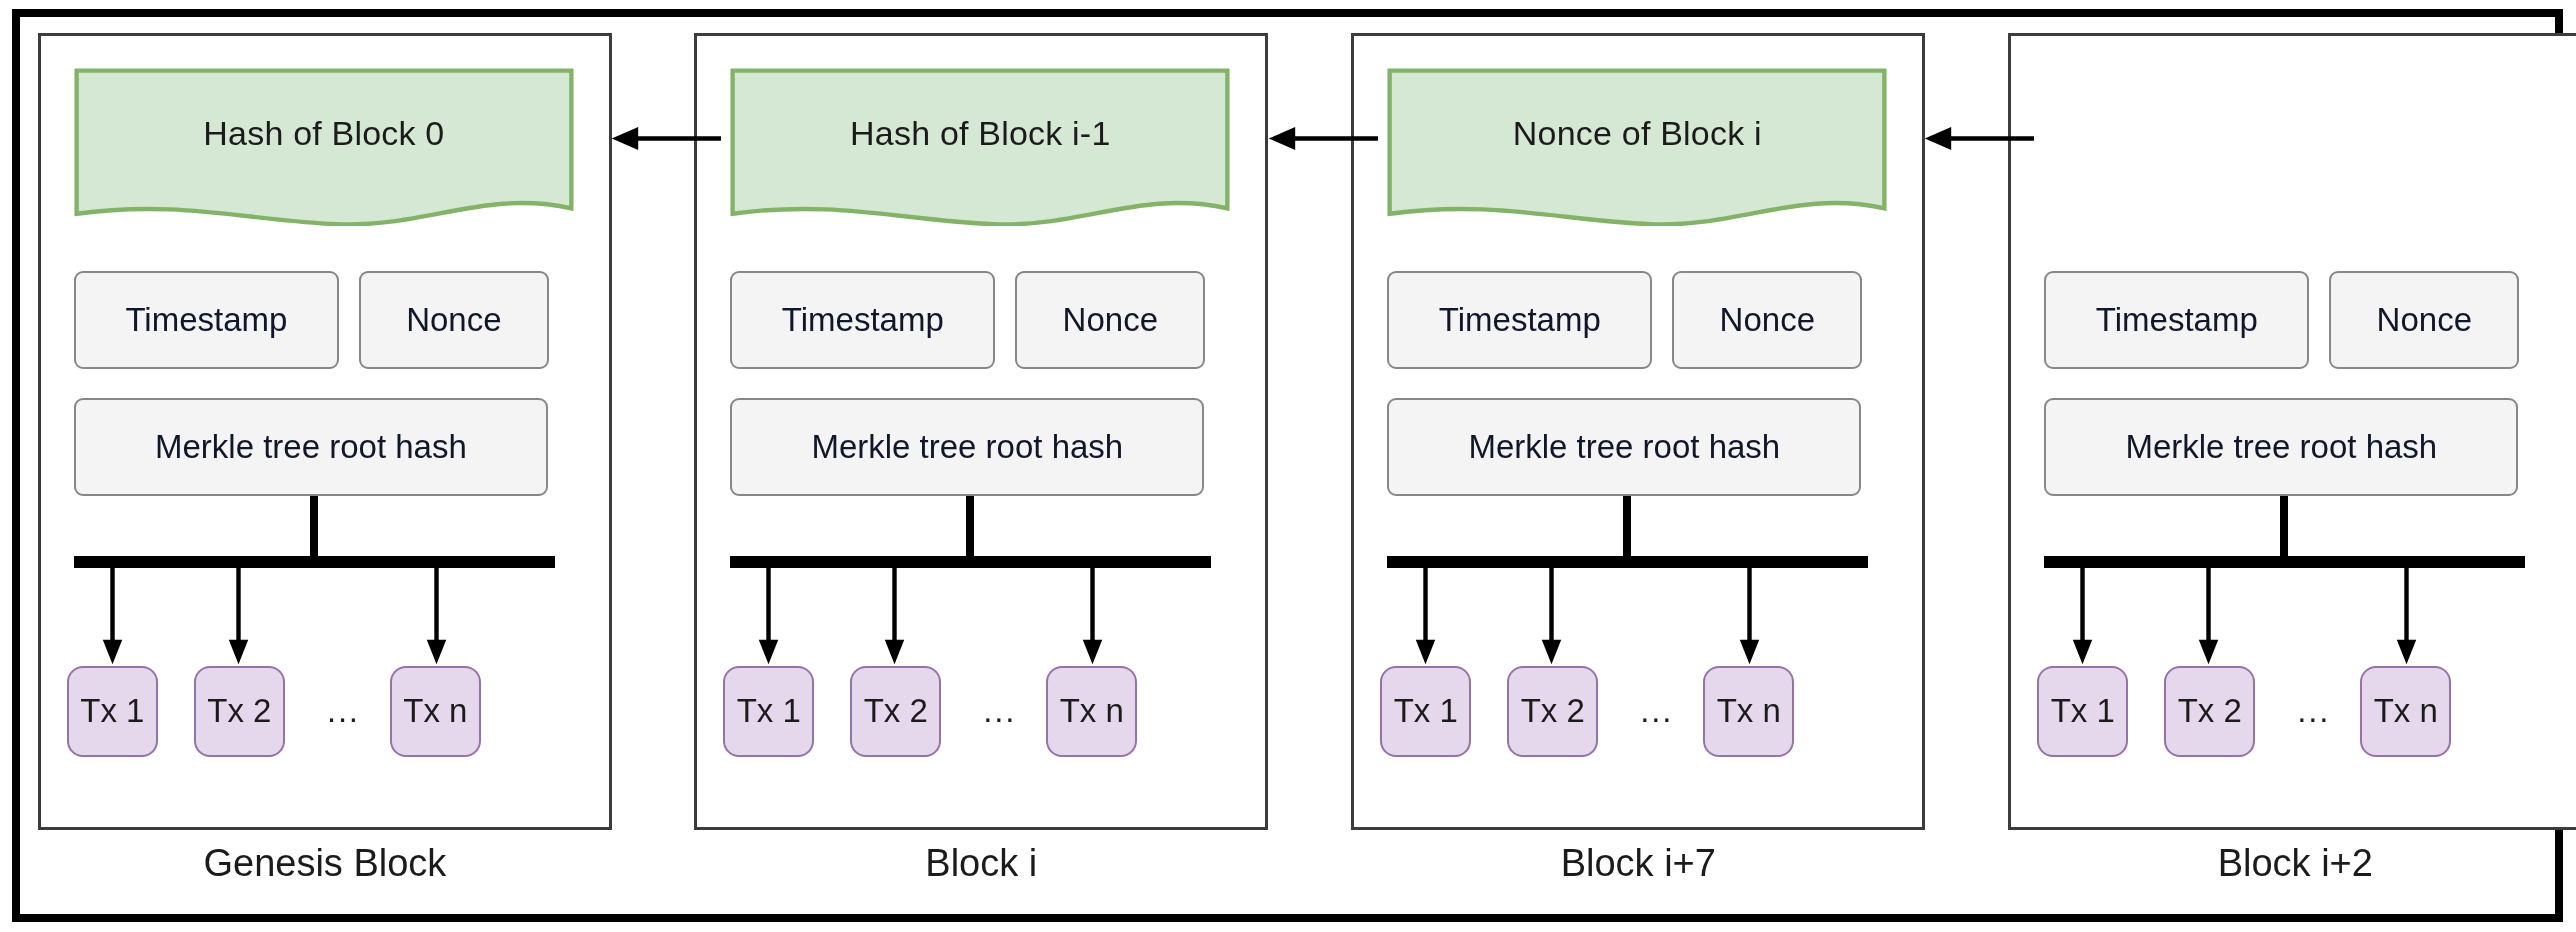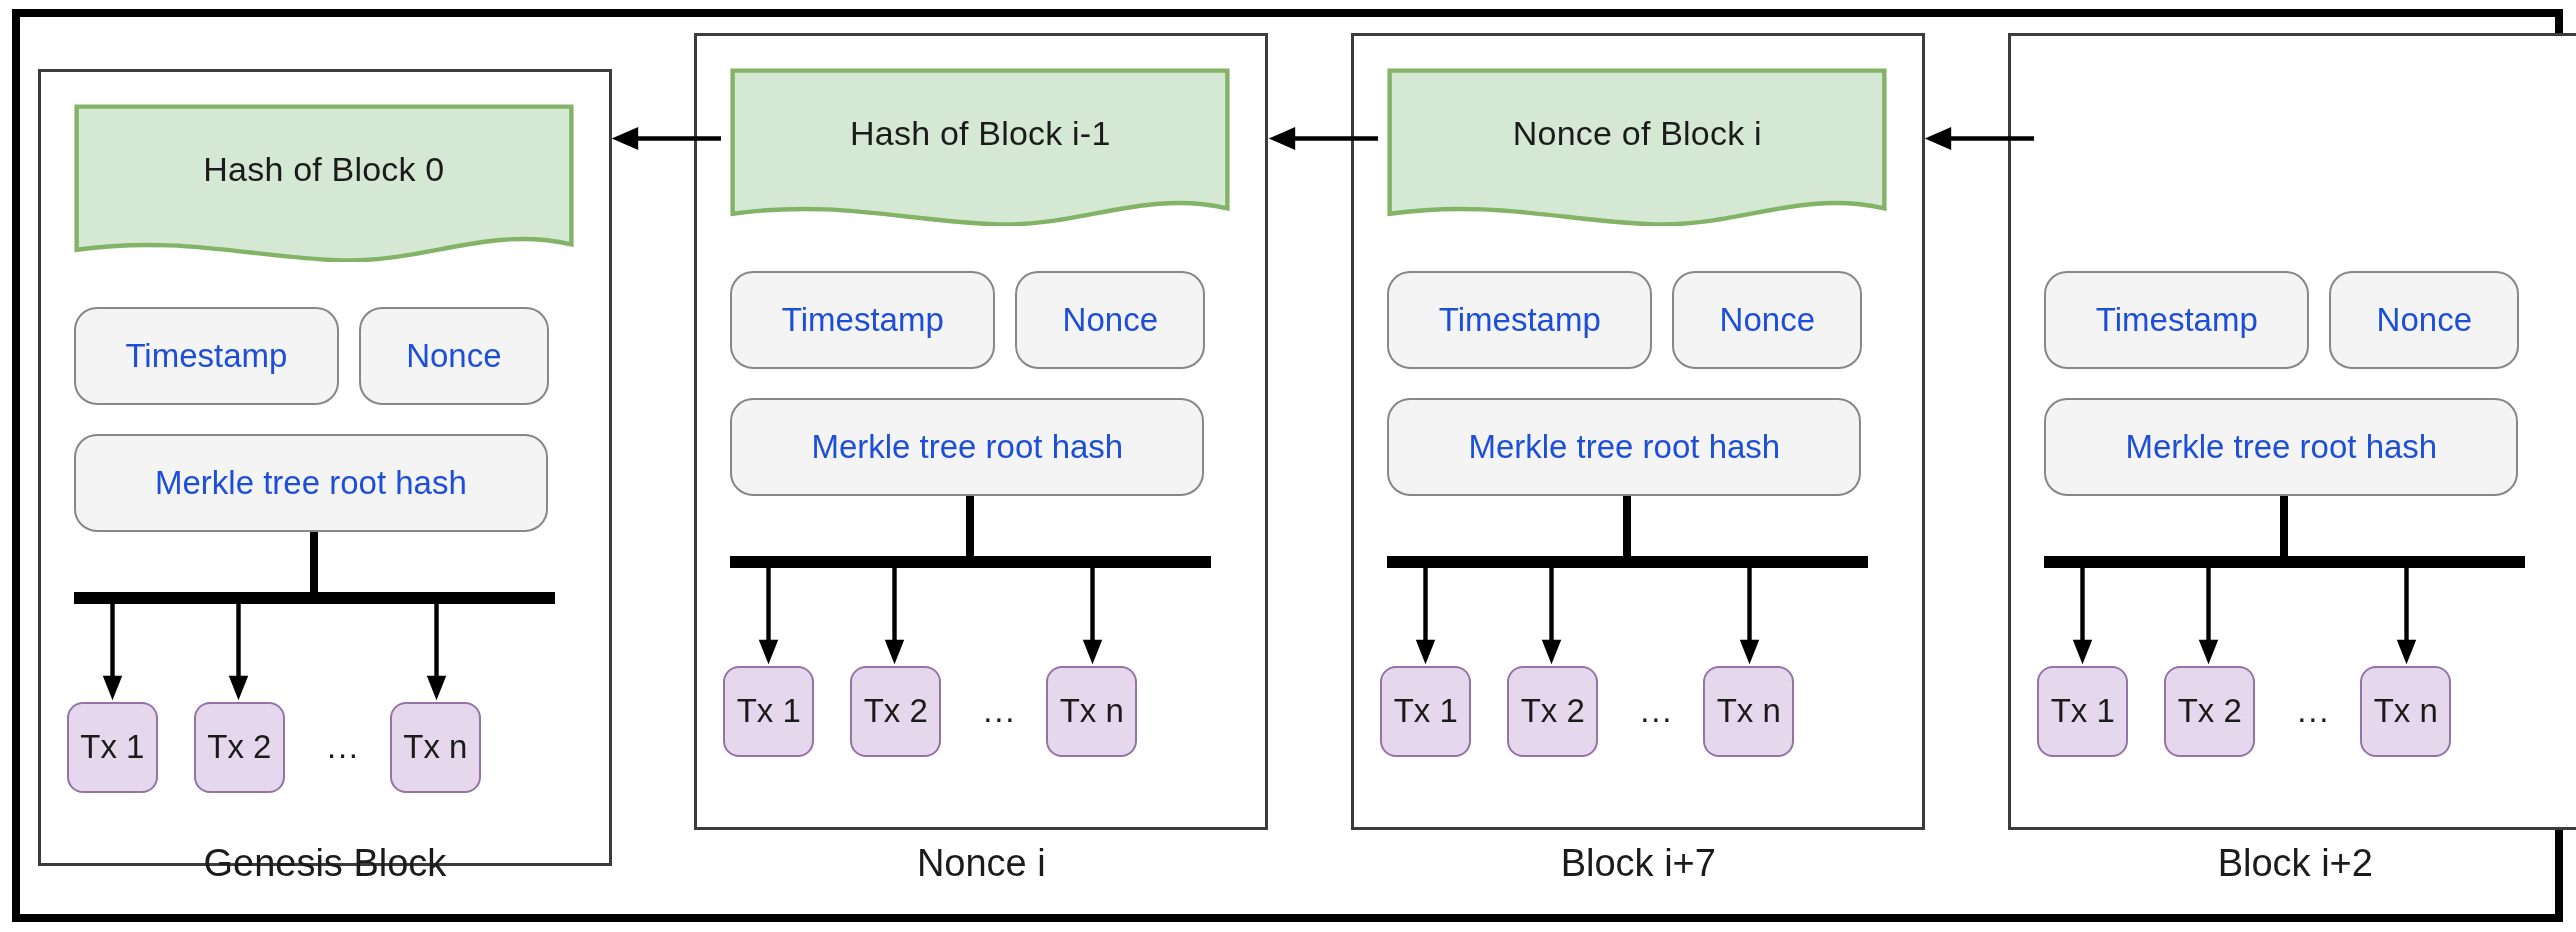--- a/index.html
+++ b/index.html
@@ -33,21 +33,21 @@
 
   .block {
     position: absolute;
     top: 16px;
     width: 574px;
     height: 797px;
     border: 3.5px solid #3c3c3c;
     background: #ffffff;
   }
 
-  .block-0 { left: 17.6px; margin-top: 36px;   }
+  .block-0 { left: 17.6px;   }
   .block-1 { left: 674px;  }
   .block-2 { left: 1331px; }
   .block-3 { left: 1988px; }
 
   
   .hash-shape {
     position: absolute;
     left: 33px;
     top: 32px;
     width: 500px;
@@ -69,26 +69,26 @@
     color: #1b1b1b;
     letter-spacing: 0.2px;
     pointer-events: none;
   }
 
   
   .field {
     position: absolute;
     background: #f4f4f4;
     border: 2.6px solid #878787;
-    border-radius: 23px;
+    border-radius: 9px;
     display: flex;
     align-items: center;
     justify-content: center;
     font-size: 33px;
-    color: #1d4ed8;
+    color: #0f172a;
   }
   .field-timestamp {
     left: 33px;
     top: 235px;
     width: 265px;
     height: 98px;
   }
   .field-nonce {
     left: 318px;
     top: 235px;
@@ -364,19 +364,19 @@
         </svg>
     </div>
     <div class="chain-arrow chain-arrow-2">
       <svg viewBox="0 0 126 60" preserveAspectRatio="none">
           <path d="M126,30 L28,30" stroke="#000" stroke-width="5" fill="none"></path>
           <path d="M2,30 L32,17 L32,43 Z" fill="#000"></path>
         </svg>
     </div>
 
     <div class="block-caption caption-0">Genesis Block</div>
-    <div class="block-caption caption-1">Nonce i</div>
+    <div class="block-caption caption-1">Block i</div>
     <div class="block-caption caption-2">Block i+7</div>
     <div class="block-caption caption-3">Block i+2</div>
 
   </div>
 </div>
 
 
 </body></html>

